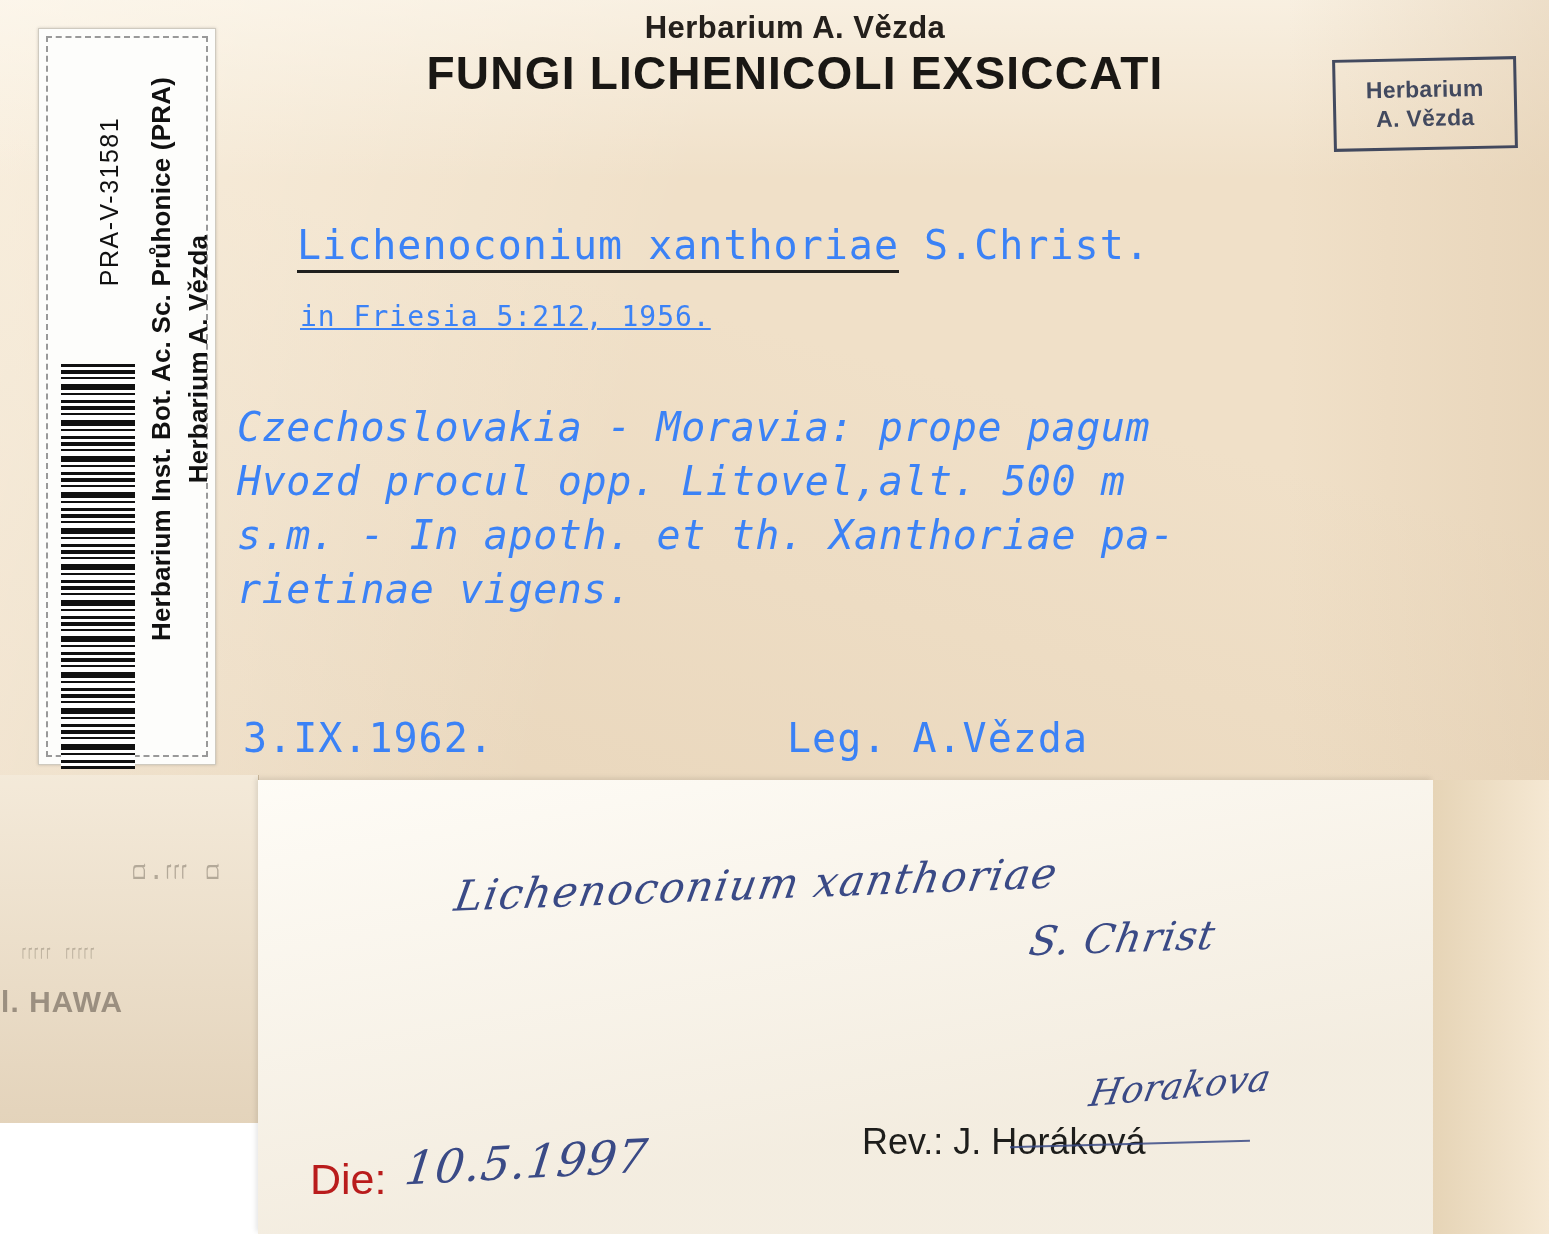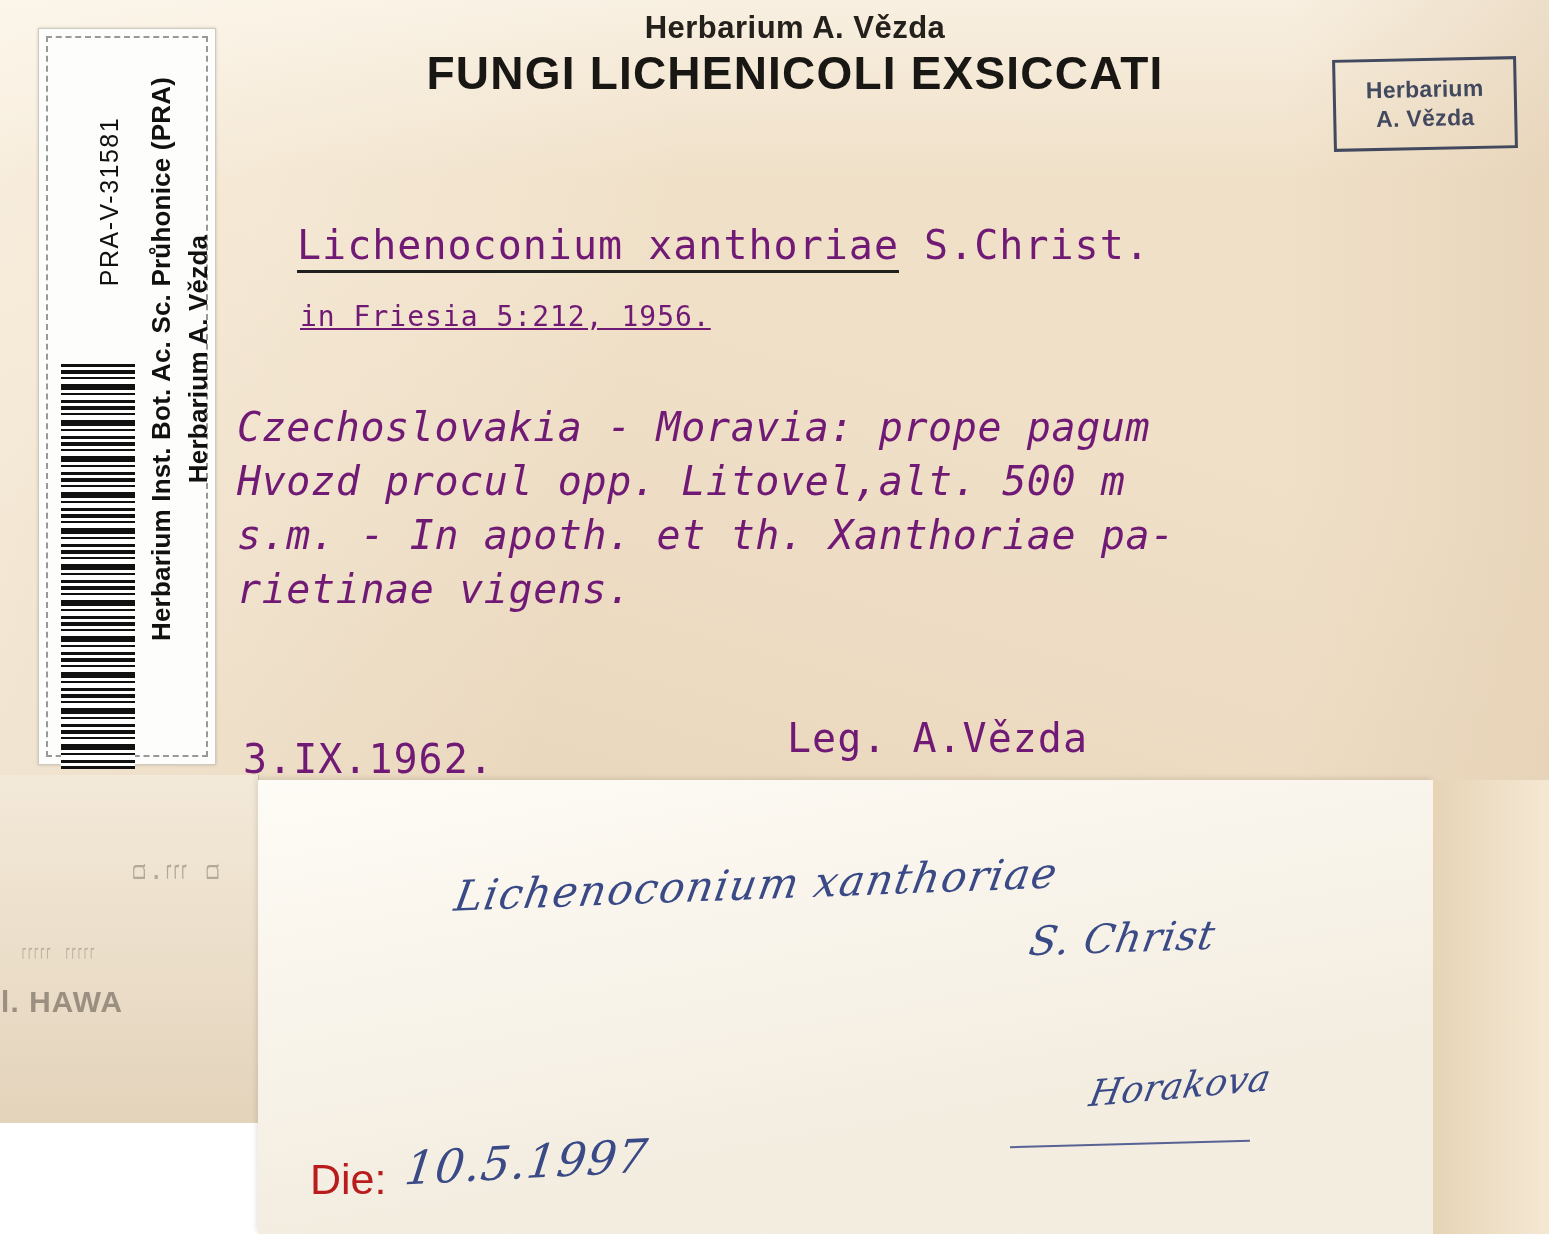--- a/index.html
+++ b/index.html
@@ -78,21 +78,21 @@
     transform: rotate(-1.2deg);
     font-weight: bold;
     opacity: 0.88;
   }
   #stamp .stamp-line1 { font-size: 23px; letter-spacing: 0.3px; }
   #stamp .stamp-line2 { font-size: 23px; letter-spacing: 0.3px; margin-top: 2px;}
 
   
   .typed {
     font-family: "DejaVu Sans Mono", "Liberation Mono", monospace;
-    color: #701a75;
+    color: #3b82f6;
   }
   #species-line {
     position: absolute;
     left: 297px;
     top: 222px;
     font-size: 40px;
     letter-spacing: 1px;
     white-space: nowrap;
   }
   #species-name {
@@ -118,21 +118,20 @@
     white-space: pre;
     font-style: italic;
   }
   #date-line {
     position: absolute;
     left: 243px;
     top: 715px;
     font-size: 40px;
     letter-spacing: 1px;
     white-space: nowrap;
-    margin-top: 21px;
   }
   #collector-line {
     position: absolute;
     left: 775px;
     top: 715px;
     font-size: 40px;
     letter-spacing: 1px;
     white-space: nowrap;
     margin-left: 12px;
   }
@@ -391,14 +390,15 @@
 <div id="revision-right-edge"></div>
 
 <div id="hw-species" class="handwriting">Lichenoconium xanthoriae</div>
 <div id="hw-author" class="handwriting">S. Christ</div>
 <div id="hw-signature" class="handwriting">Horakova</div>
 
 <div id="die-label">Die:</div>
 <div id="hw-date" class="handwriting">10.5.1997</div>
 
 <div id="rev-block">
+  <div>Rev.: J. Horáková</div>
 </div>
 <div id="rev-strike"></div>
 
 </body></html>

